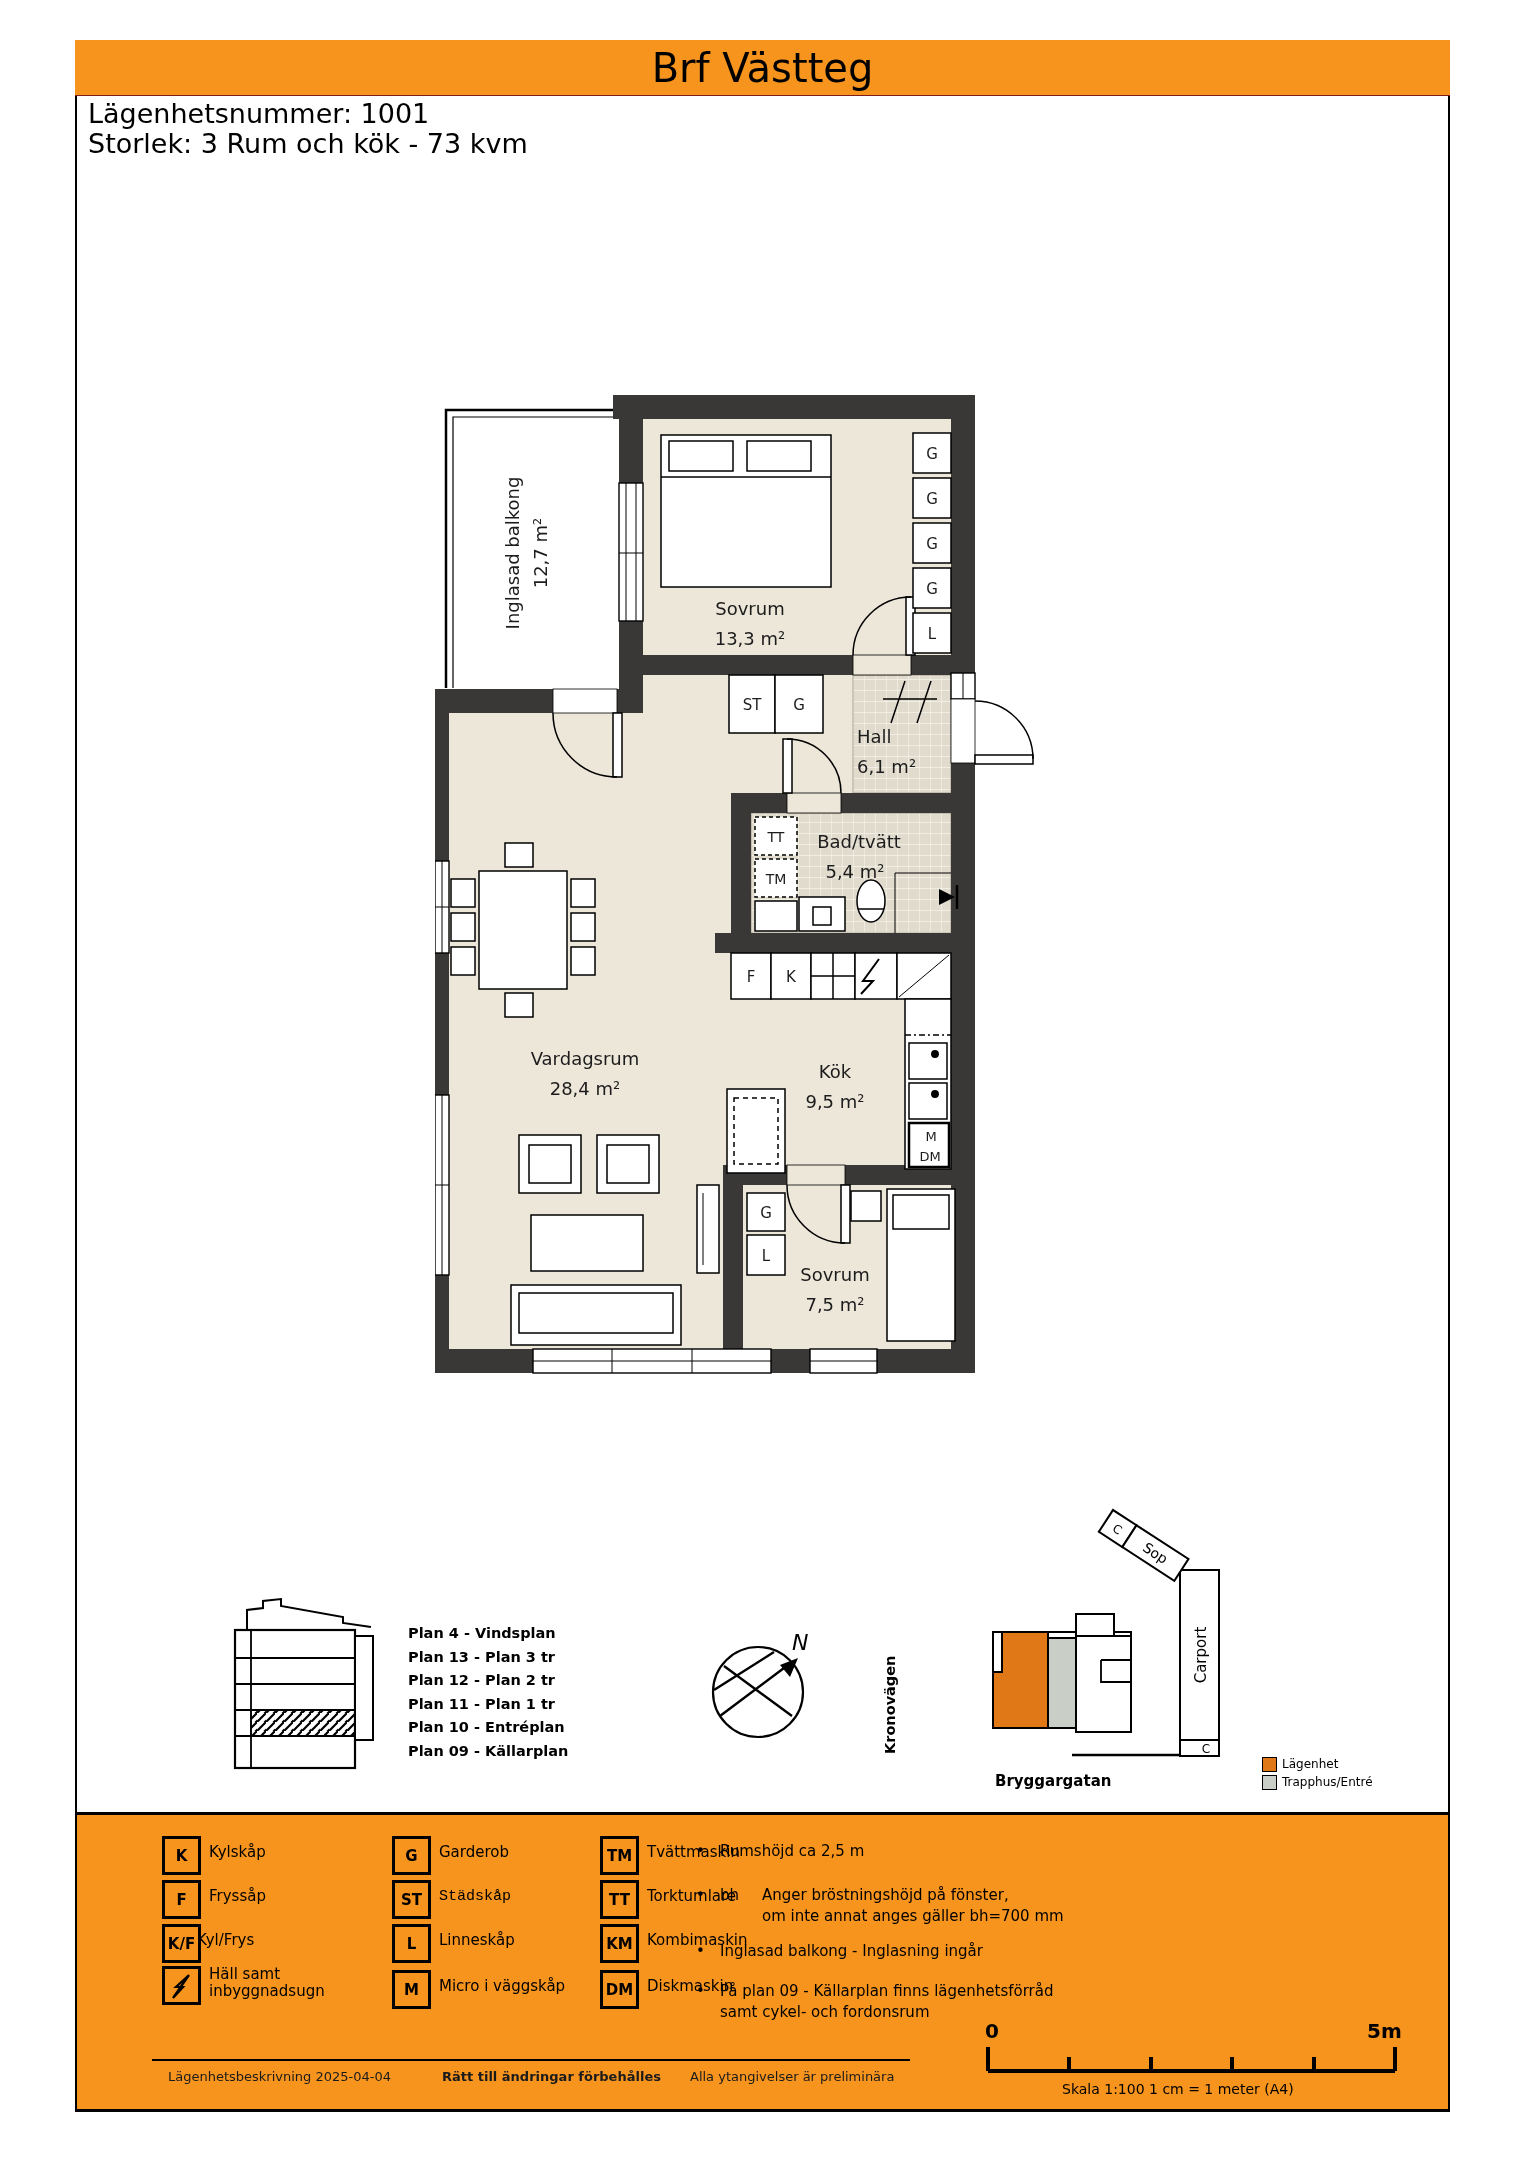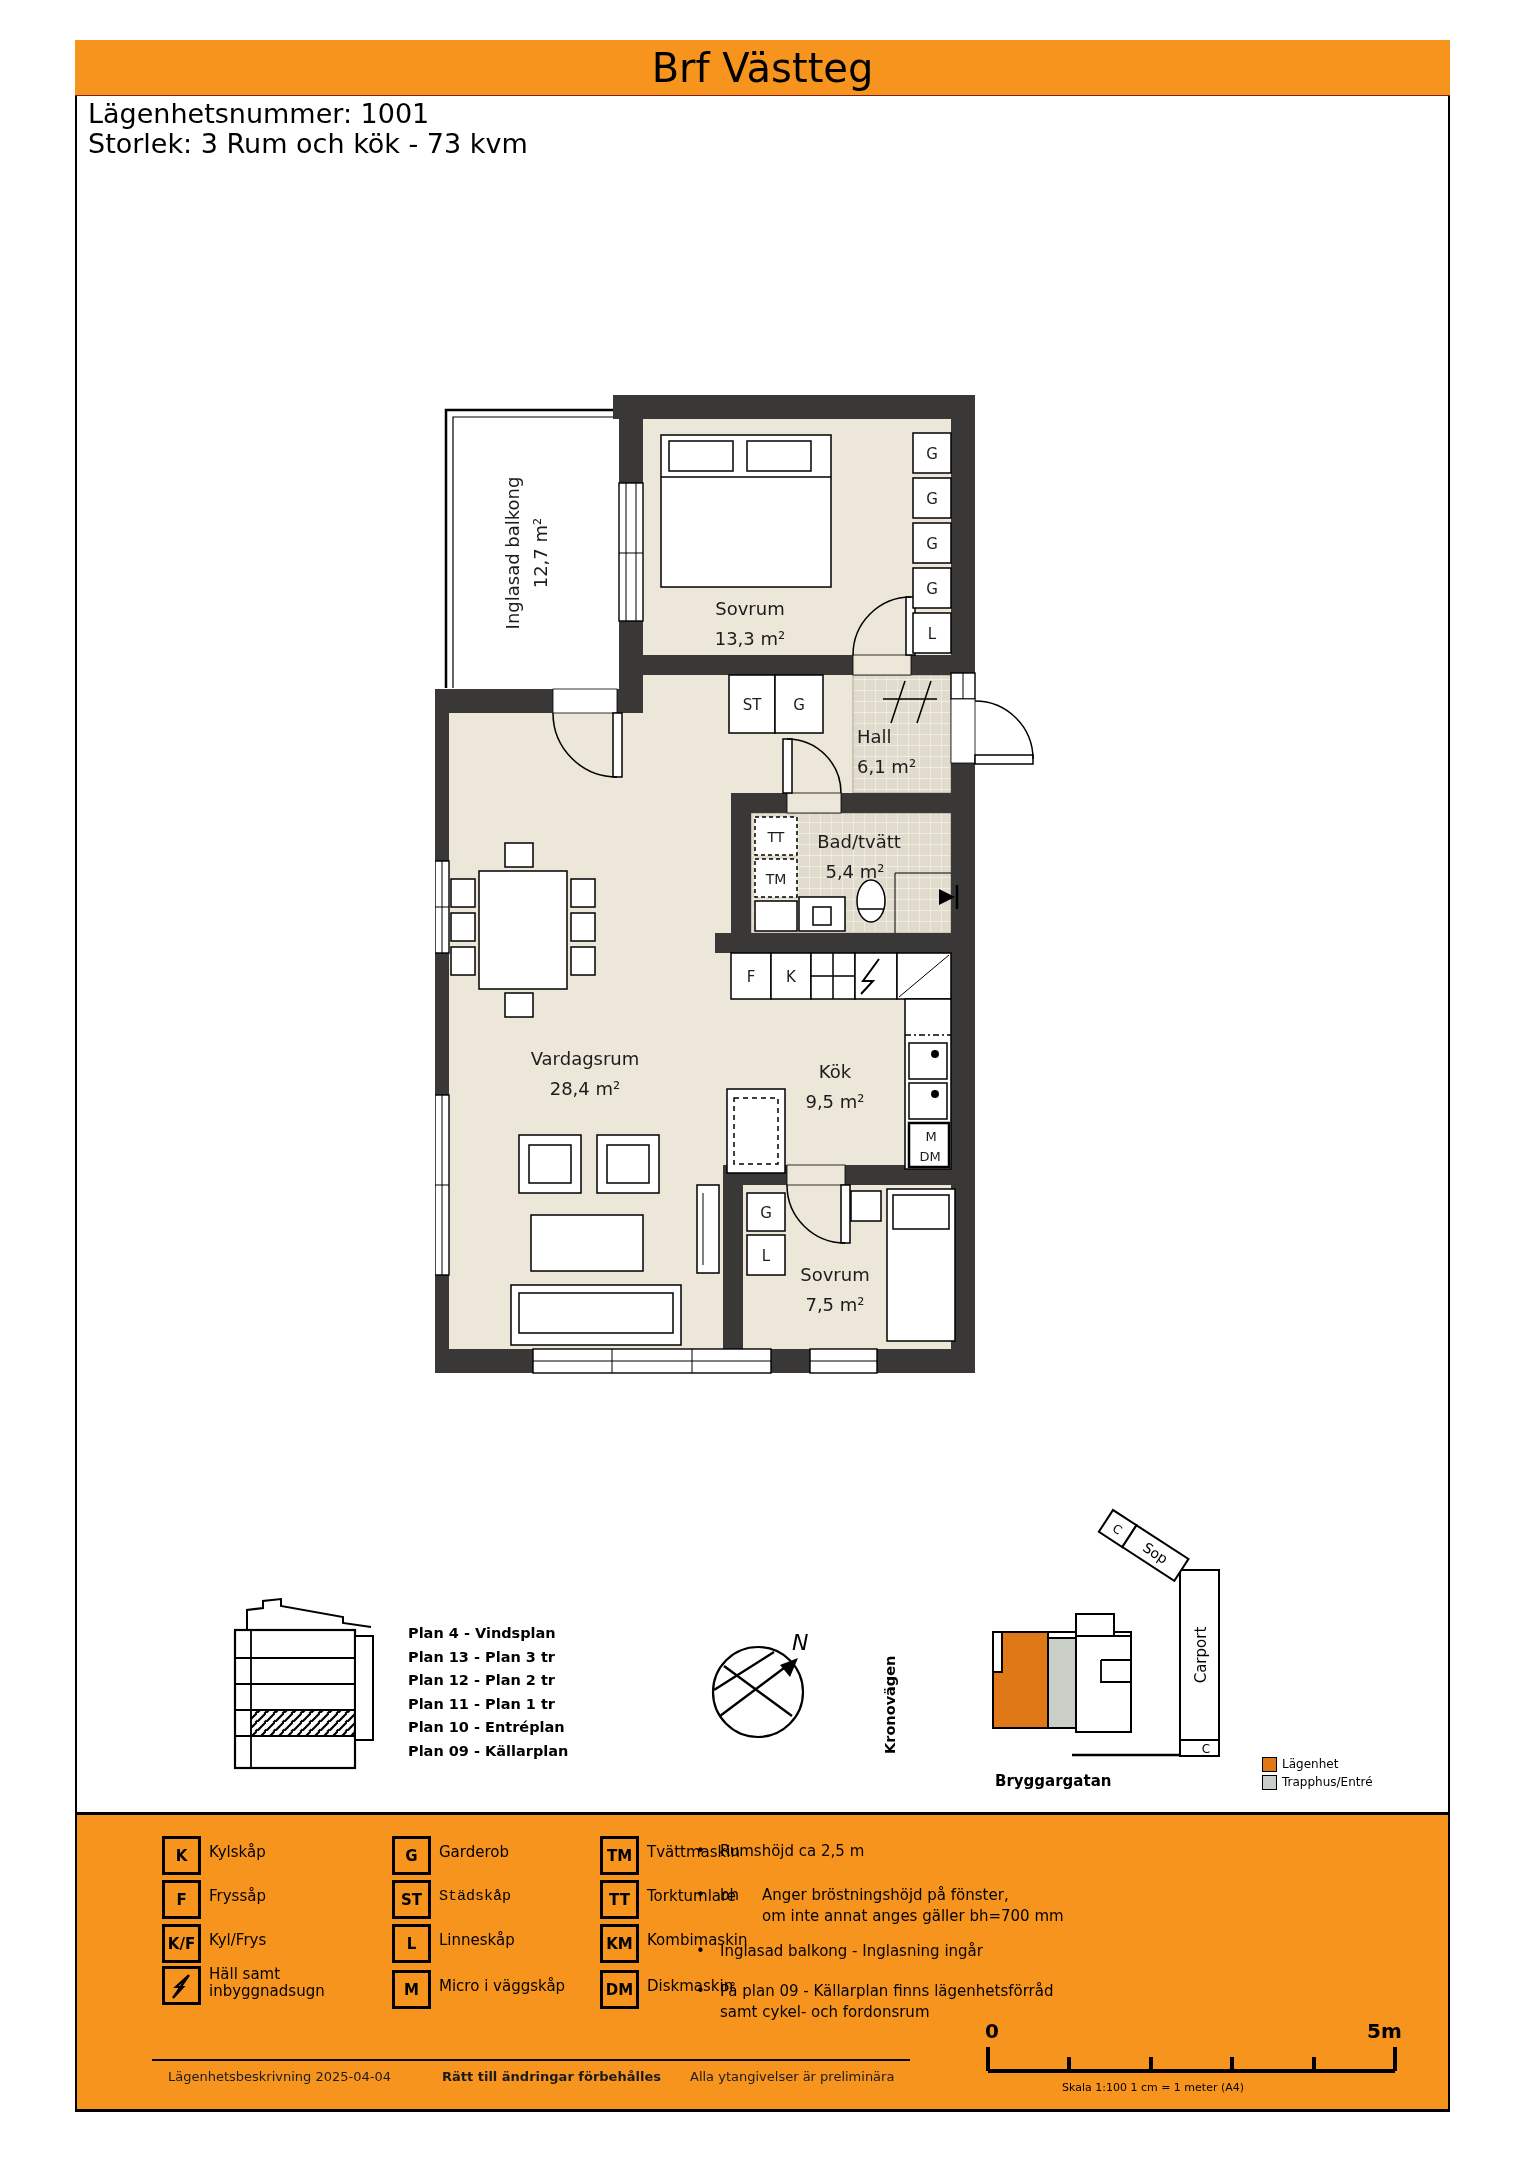--- a/index.html
+++ b/index.html
@@ -18,21 +18,21 @@
   .site-leg .sw{width:13px;height:13px;border:1.5px solid #000;display:inline-block;}
   .panel{left:75px;top:1812px;width:1371px;height:294px;background:#f7941e;
          border-left:2px solid #000;border-right:2px solid #000;border-top:3px solid #000;border-bottom:2px solid #000;}
   .sym-box{position:absolute;width:33px;height:33px;border:3px solid #000;display:flex;align-items:center;justify-content:center;
            font-size:15px;font-weight:600;}
   .sym-label{position:absolute;font-size:15px;line-height:17px;}
   .note{position:absolute;font-size:15px;line-height:21px;}
   .note .dot{position:absolute;left:-24px;top:0px;font-size:15px;}
   .note .term{display:inline-block;width:42px;}
   .scale-num{position:absolute;font-size:20px;font-weight:700;}
-  .scale-cap{position:absolute;font-size:11px;}
+  .scale-cap{position:absolute;font-size:14px;}
   .foot-line{position:absolute;border-top:2px solid #000;}
   .foot-txt{position:absolute;font-size:13px;color:#1b1b1b;}
   svg text{font-family:"DejaVu Sans","Liberation Sans",sans-serif;}
 </style>
 </head>
 <body>
 
 <div class="page">
 
   <div class="abs frame"></div>
@@ -301,21 +301,21 @@
     <span>Trapphus/Entré</span>
   </div>
 
   <div class="abs panel">
 
     <div class="sym-box" style="left:85px;top:21px;">K</div>
     <div class="sym-label" style="left:132px;top:29px;">Kylskåp</div>
     <div class="sym-box" style="left:85px;top:65px;">F</div>
     <div class="sym-label" style="left:132px;top:73px;">Fryssåp</div>
     <div class="sym-box" style="left:85px;top:109px;">K/F</div>
-    <div class="sym-label" style="left:132px;top:117px;">Kyl/Frys</div>
+    <div class="sym-label" style="left:120px;top:117px;">Kyl/Frys</div>
     <div class="sym-box" style="left:85px;top:151px;">
       <svg width="26" height="26" viewBox="0 0 26 26">
         <path d="M20,2 L7,14 H14 L4,25 M4,25 L20,2" fill="none" stroke="#000" stroke-width="2.2"></path>
       </svg>
     </div>
     <div class="sym-label" style="left:132px;top:151px;">
       <div>Häll samt</div>
       <div>inbyggnadsugn</div>
     </div>
 

